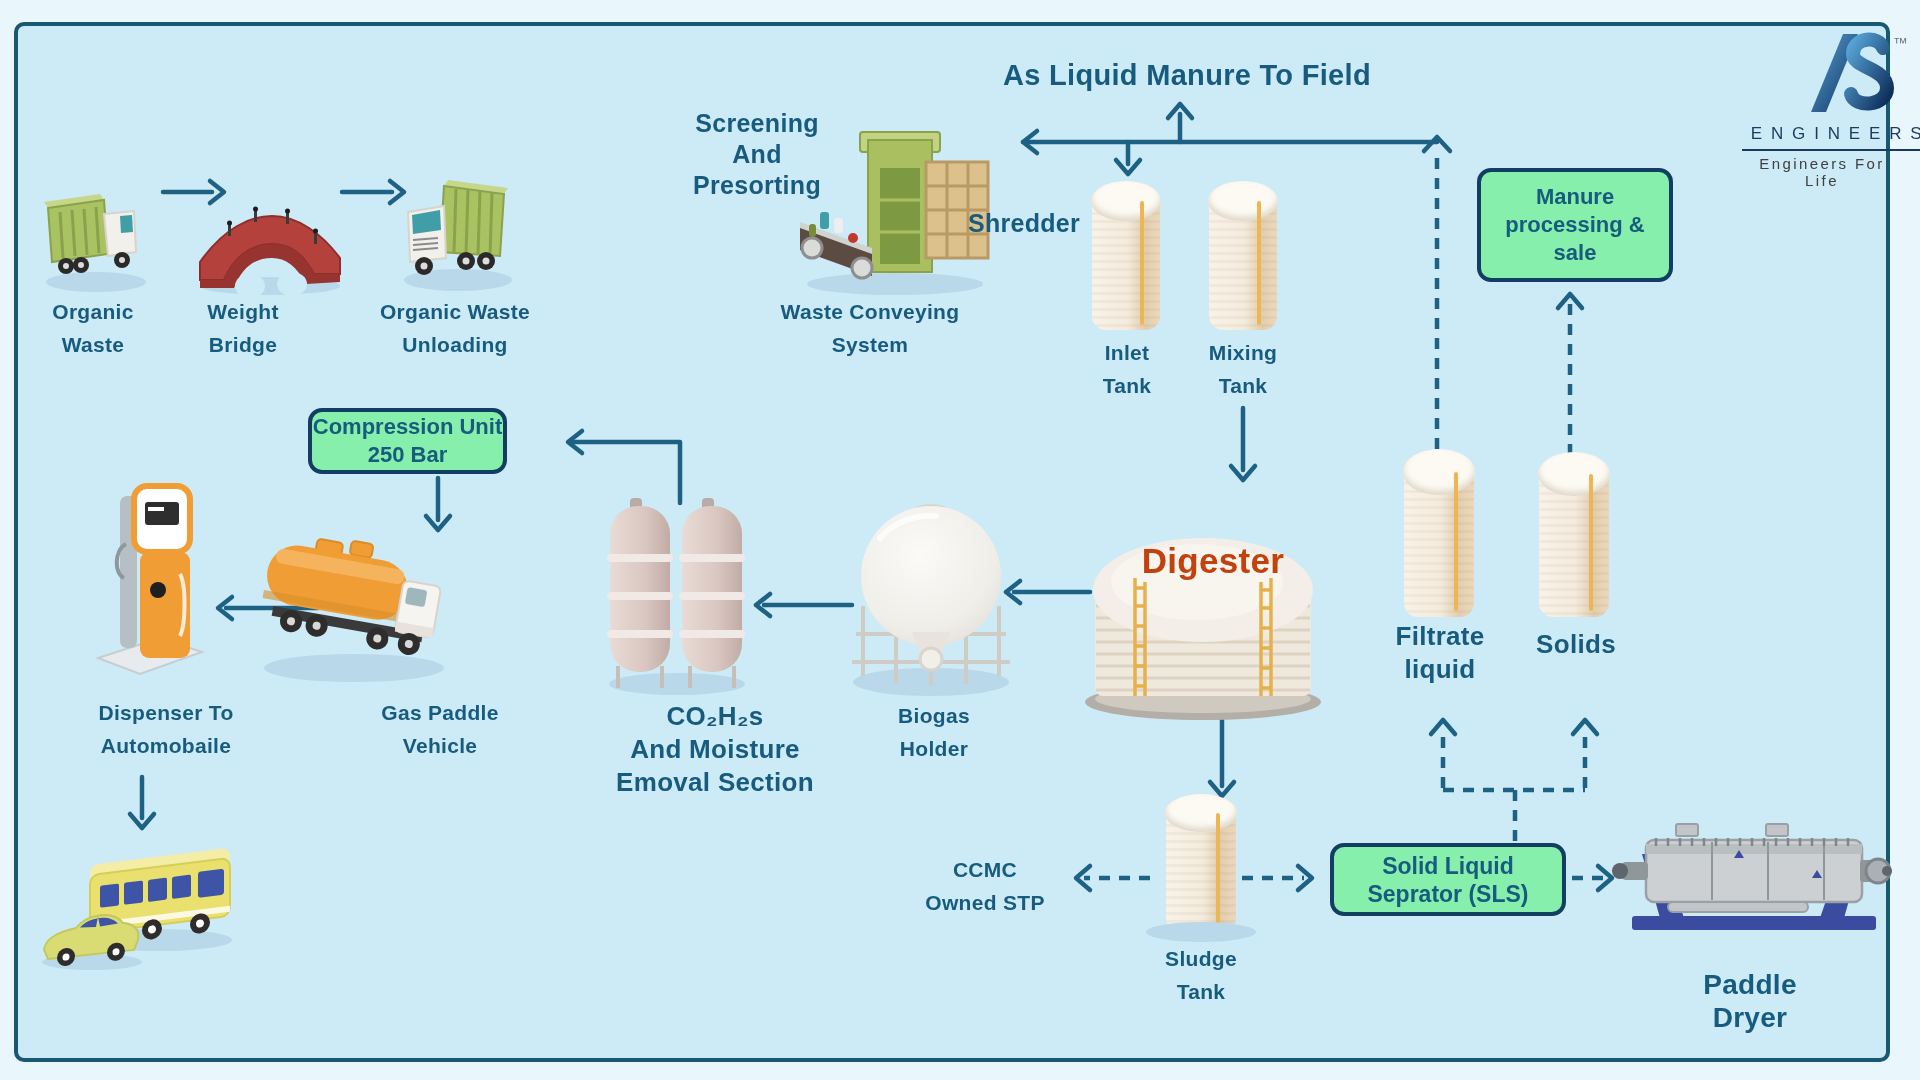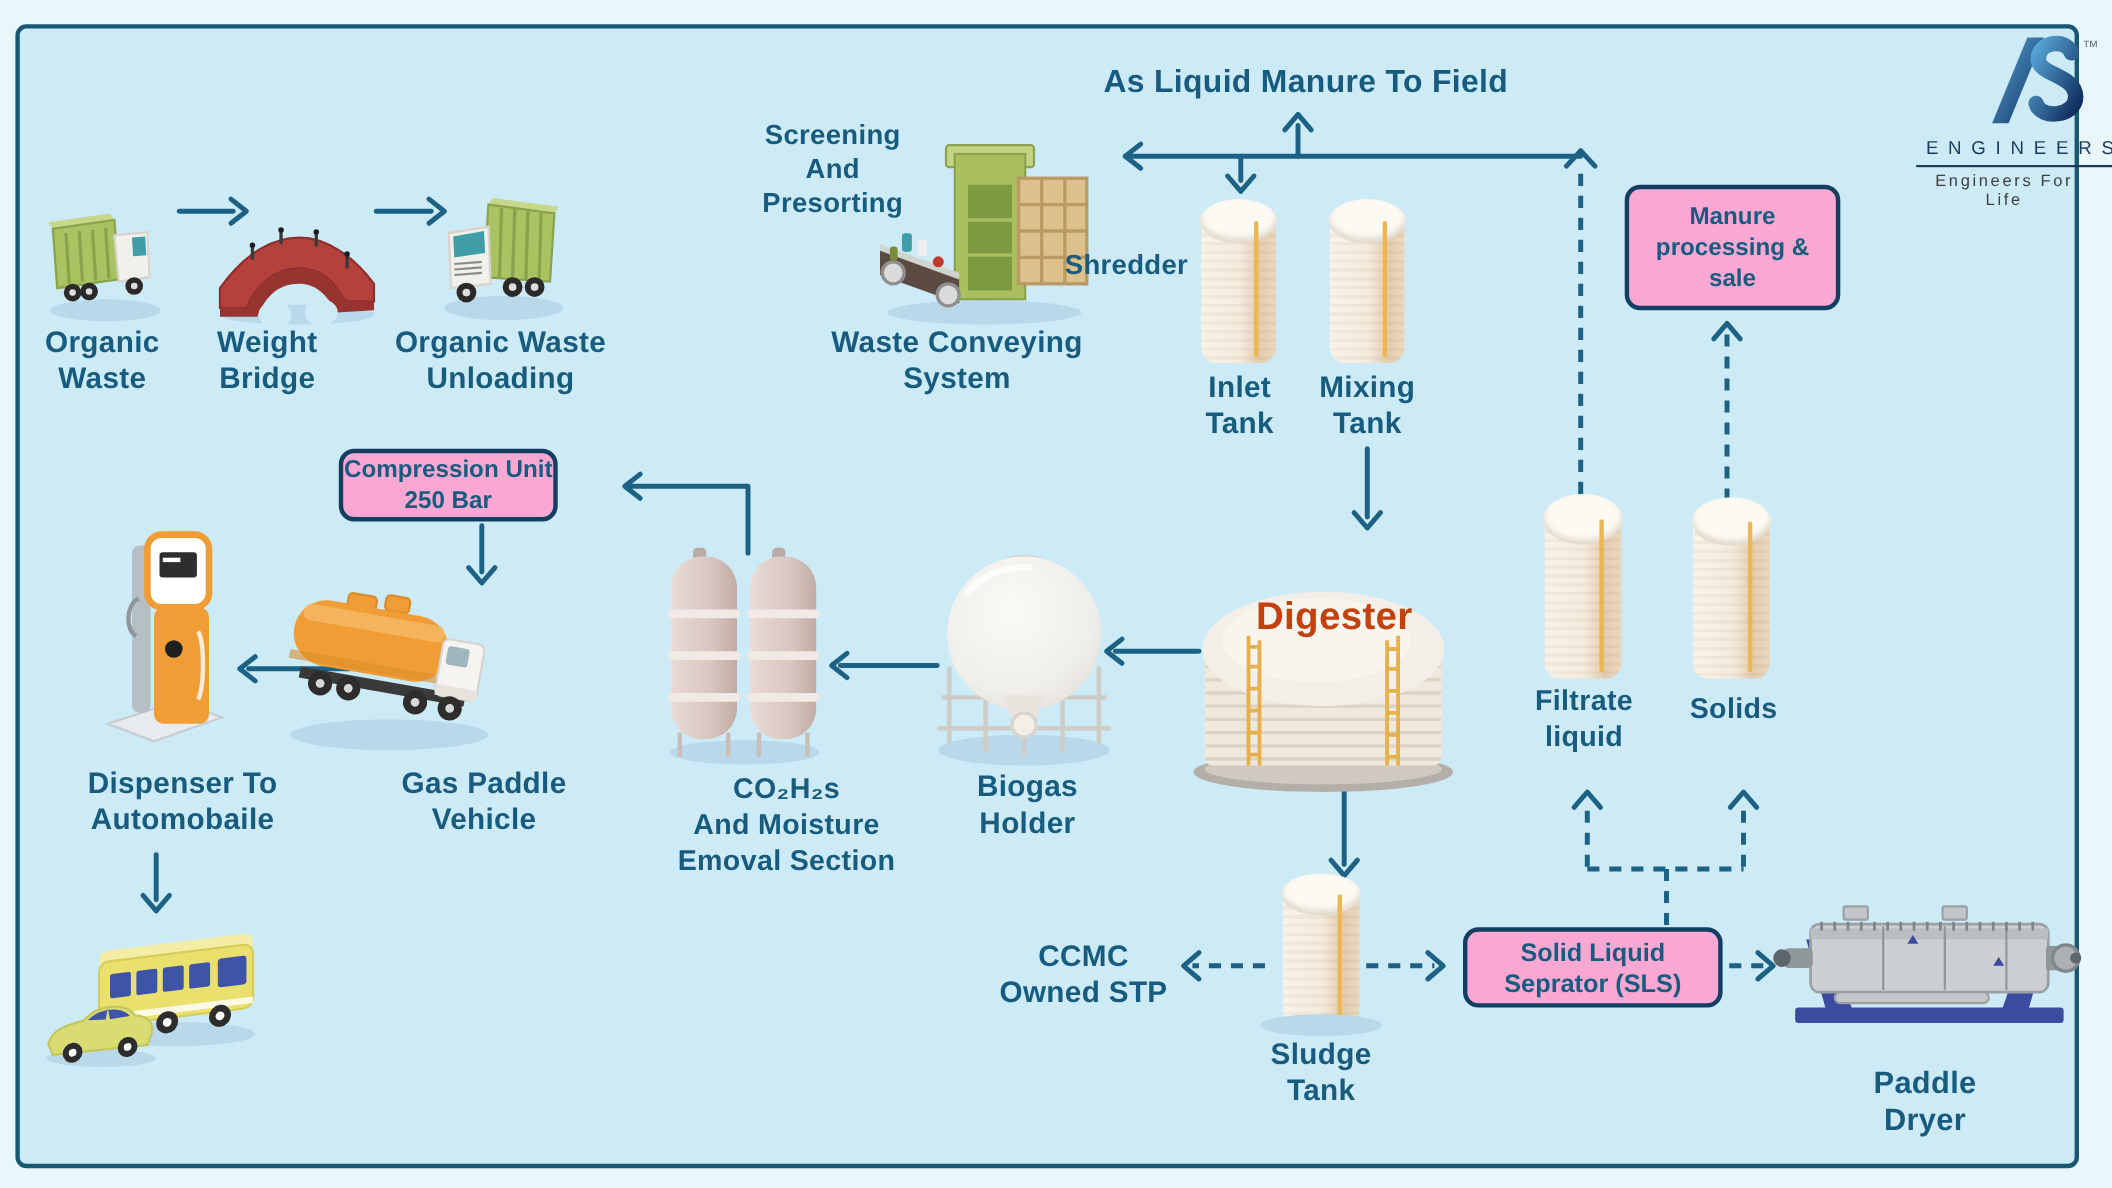--- a/index.html
+++ b/index.html
@@ -14,31 +14,31 @@
     position:absolute;left:14px;top:22px;width:1876px;height:1040px;
     background:#cdeaf7;
     border:4px solid #175873;border-radius:10px;
     box-sizing:border-box;
   }
   .lbl{
     position:absolute;
     transform:translateX(-50%);
     color:#175b7e;
     font-weight:700;
-    font-size:27px;line-height:33px;
+    font-size:21px;line-height:33px;
     text-align:center;
     white-space:pre-line;
     letter-spacing:.3px;
   }
   .lbl-md{font-size:25px;line-height:31px;}
   .lbl-xl{font-size:29px;line-height:34px;}
   .lbl-digester{font-size:35px;color:#c2410c;}
   .box{
     position:absolute;
-    background:#f9a8d4;
+    background:#86efac;
     border:4px solid #123e62;border-radius:14px;
     box-sizing:border-box;
     display:flex;align-items:center;justify-content:center;
     color:#175b7e;font-weight:700;font-size:22px;line-height:28px;
     text-align:center;white-space:pre-line;
   }
   svg{position:absolute;overflow:visible;}
   #arrows{left:0;top:0;}
   
   .tank{
@@ -462,21 +462,21 @@
 
 <div class="lbl" style="left:93px;top:295px;">Organic
 Waste</div>
 <div class="lbl" style="left:243px;top:295px;">Weight
 Bridge</div>
 <div class="lbl" style="left:455px;top:295px;">Organic Waste
 Unloading</div>
 <div class="lbl lbl-md" style="left:757px;top:108px;">Screening
 And
 Presorting</div>
-<div class="lbl lbl-md" style="left:1024px;top:226px;">Shredder</div>
+<div class="lbl lbl-md" style="left:1024px;top:208px;">Shredder</div>
 <div class="lbl" style="left:870px;top:295px;">Waste Conveying
 System</div>
 <div class="lbl lbl-xl" style="left:1187px;top:58px;">As Liquid Manure To Field</div>
 <div class="lbl" style="left:1127px;top:336px;">Inlet
 Tank</div>
 <div class="lbl" style="left:1243px;top:336px;">Mixing
 Tank</div>
 <div class="lbl lbl-digester" style="left:1213px;top:544px;">Digester</div>
 <div class="lbl" style="left:1440px;top:620px;font-size:26px;">Filtrate
 liquid</div>

